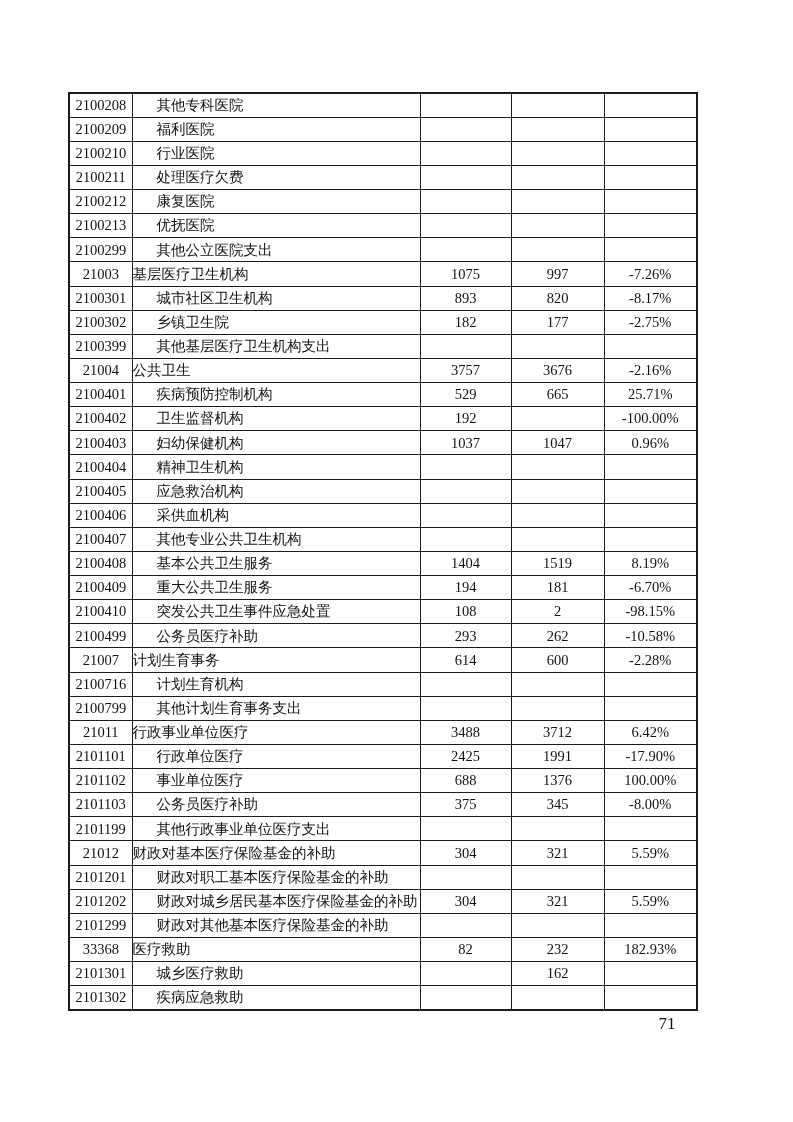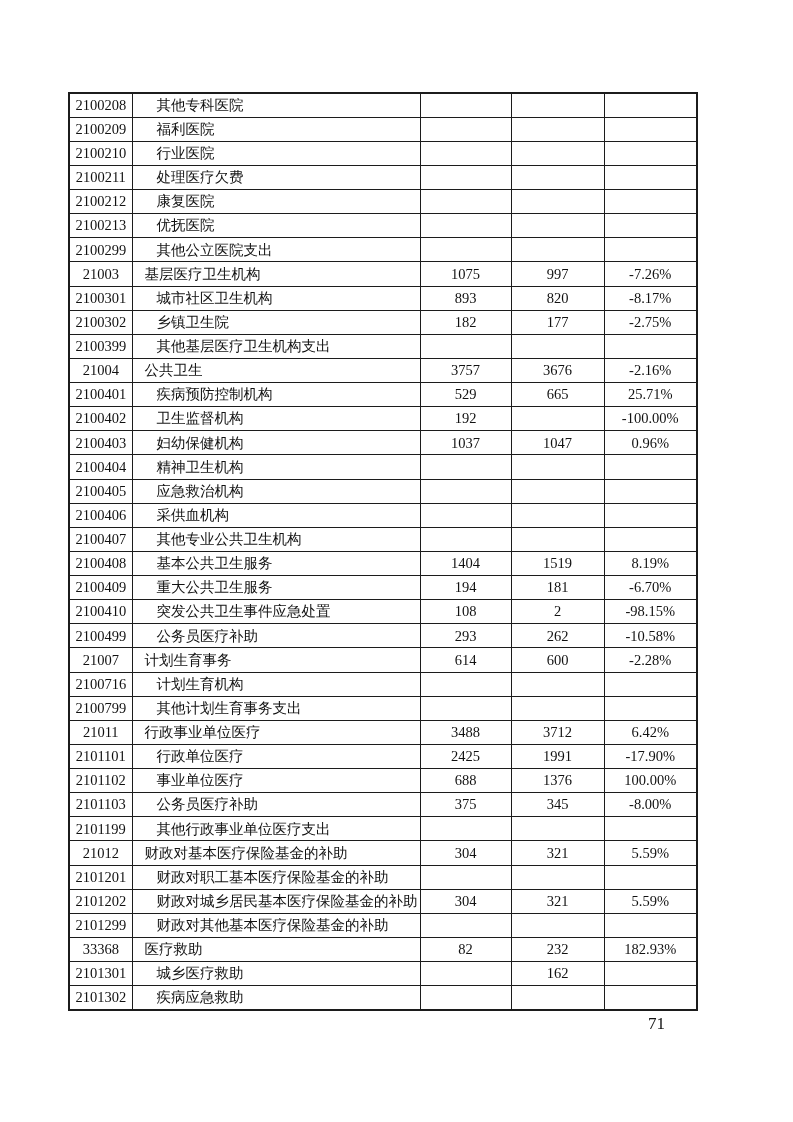--- a/index.html
+++ b/index.html
@@ -38,31 +38,31 @@
   table.budget-table tr {
     height: 23.56px;
   }
   td.code {
     padding-left: 3px;
     text-align: center;
   }
   td.name {
     text-align: left;
   }
-  td.name.lvl1 { padding-left: 12px; }
+  td.name.lvl1 { }
   td.name.lvl2 { padding-left: 24px; margin-top: 36px; }
   td.num {
     text-align: center;
   }
   .page-number {
     position: absolute;
     left: 648px;
     top: 1014px;
     width: 38px;
-    text-align: left;
+    text-align: center;
     font-size: 17px;
     color: #111111;
   }
 </style>
 </head>
 <body>
 
 <div class="page">
 
   <table class="budget-table">

